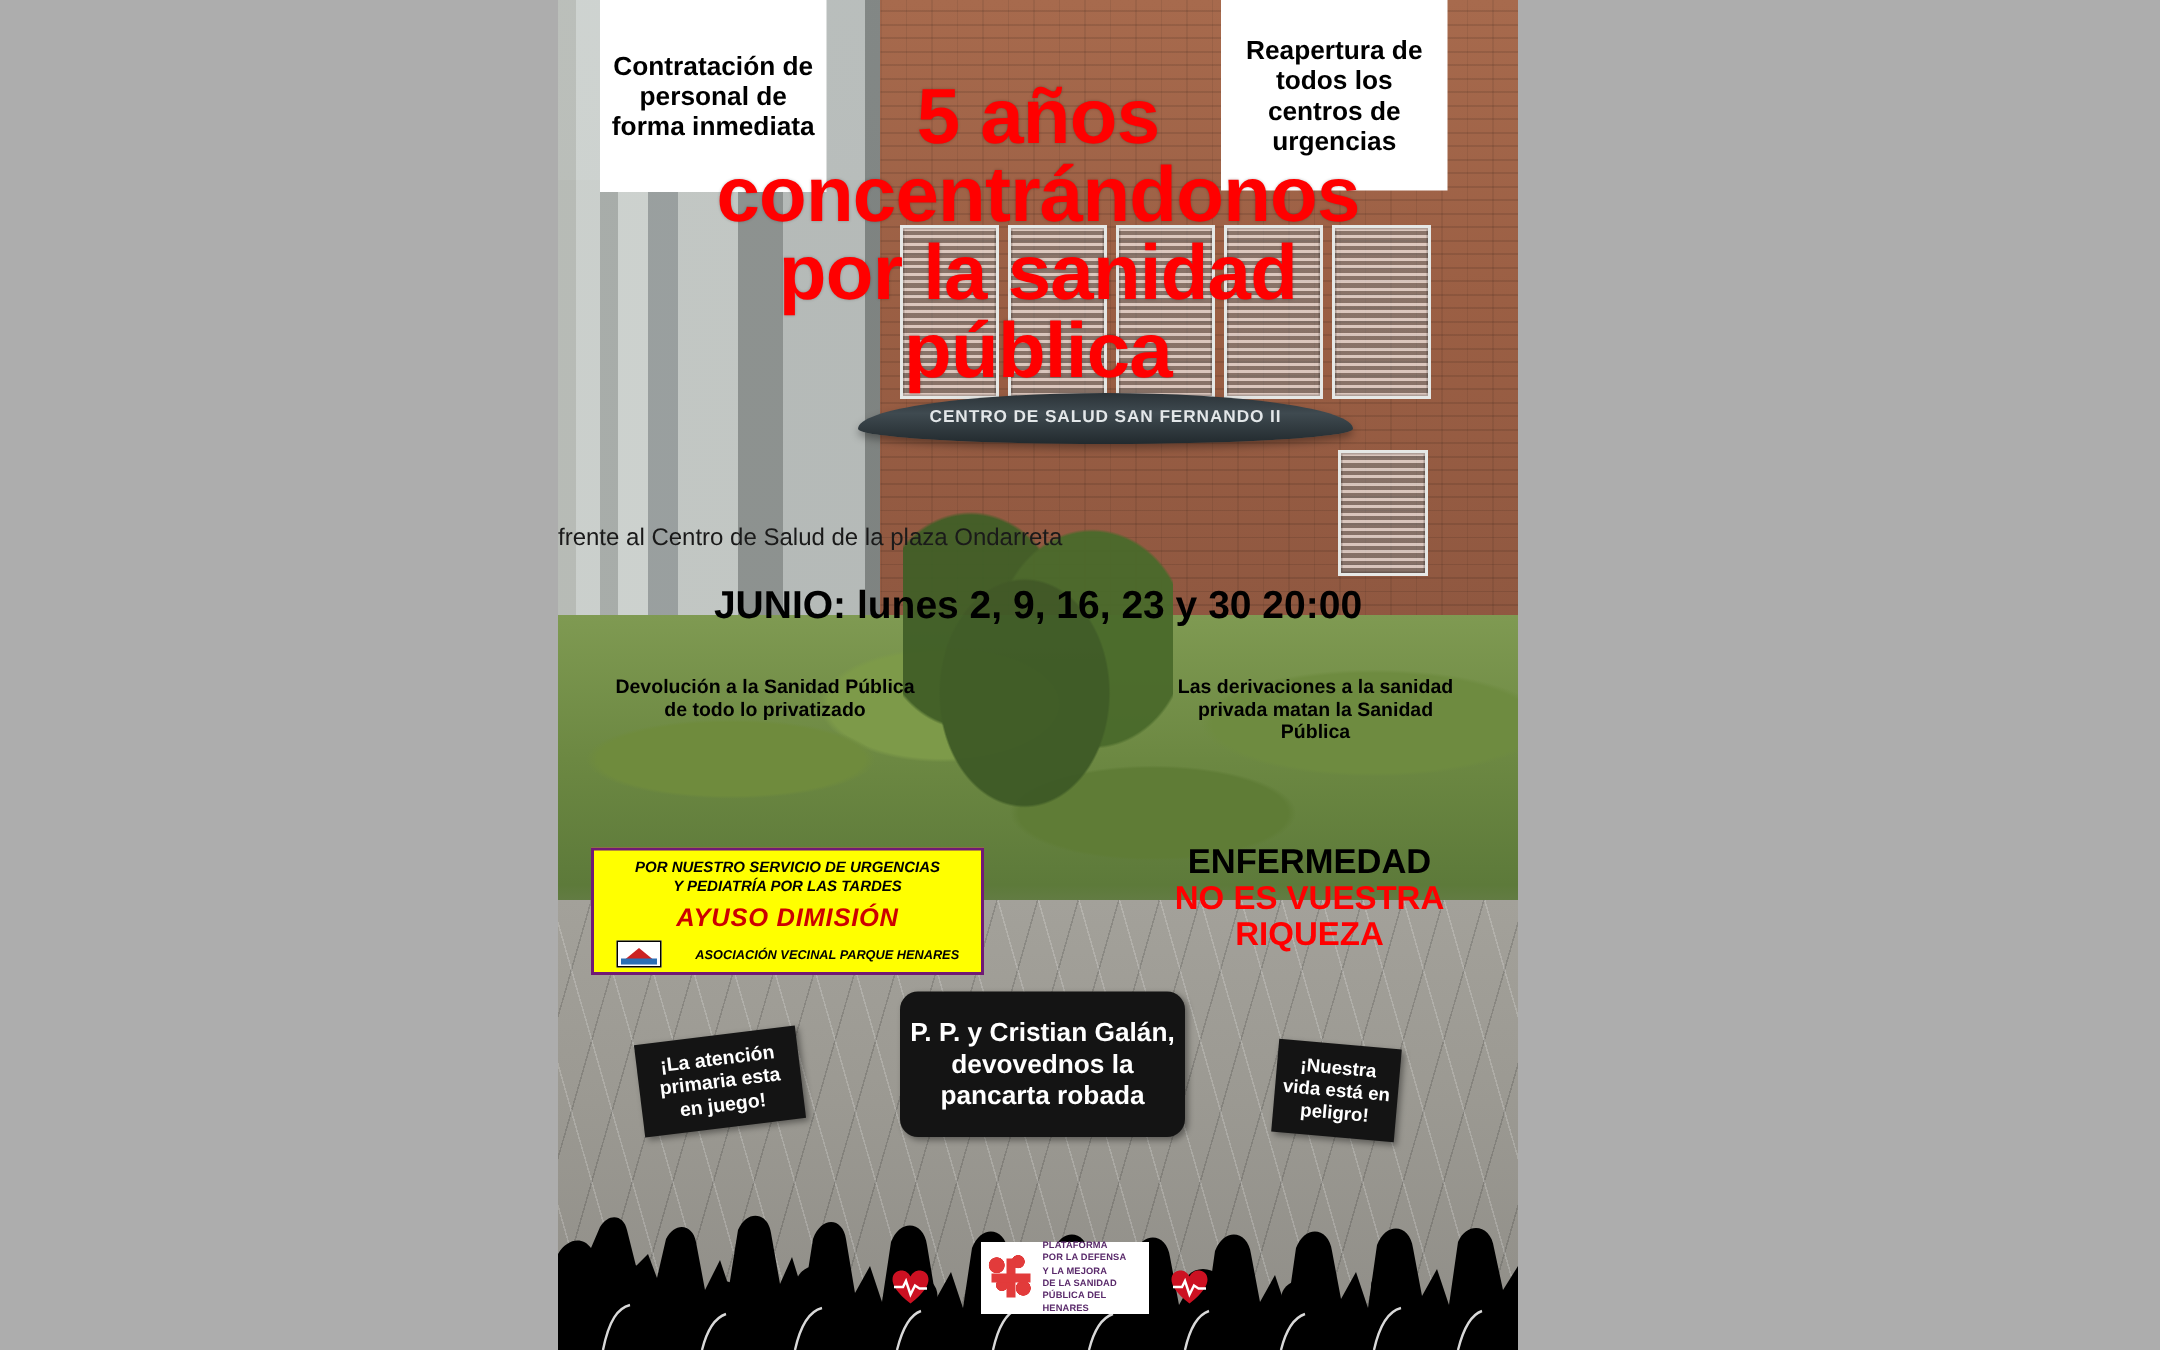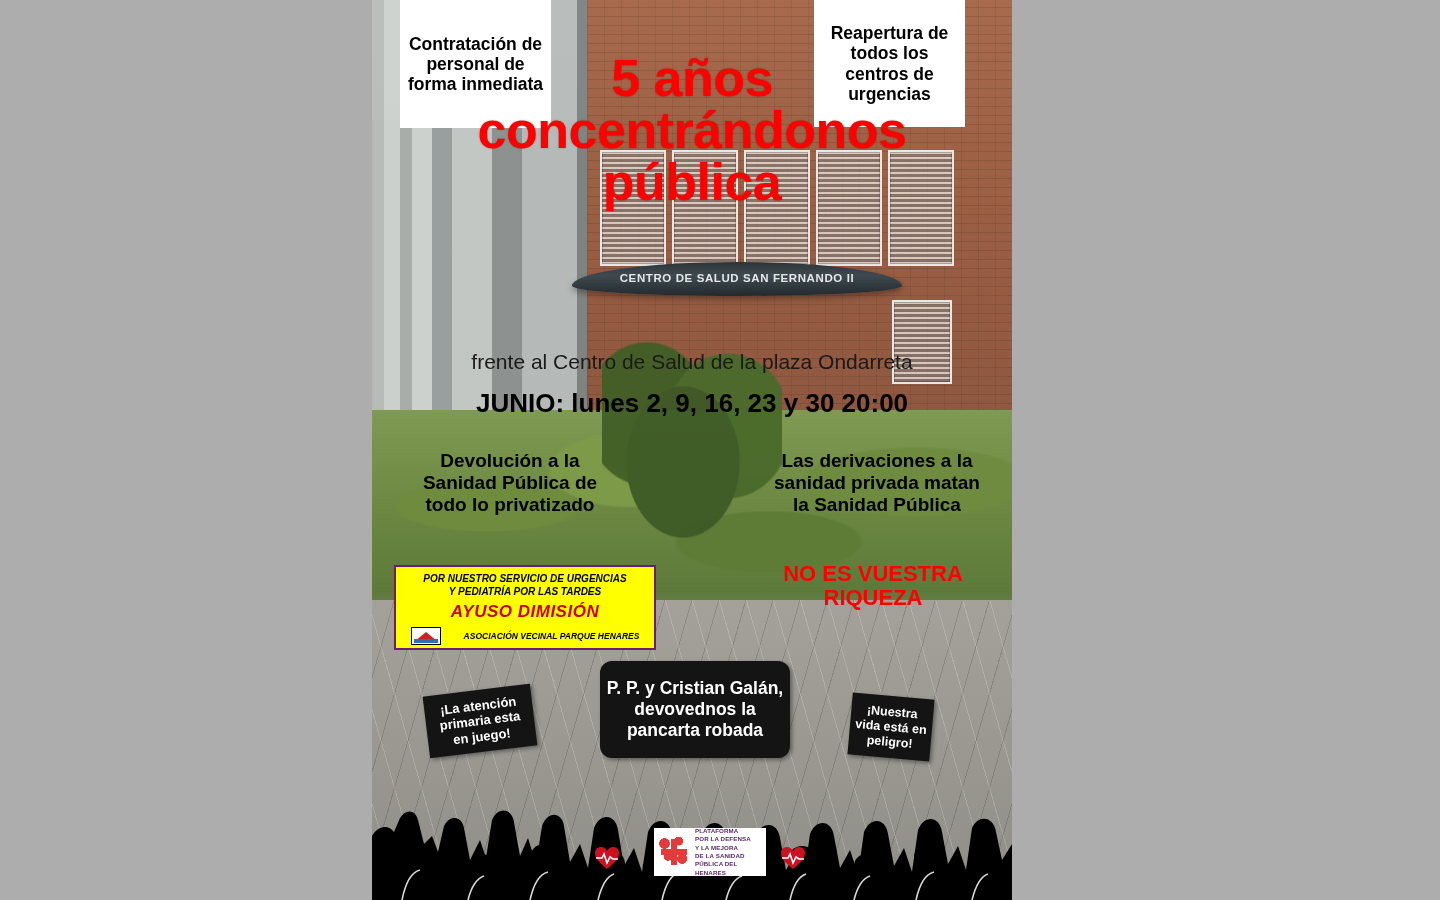--- a/index.html
+++ b/index.html
@@ -144,41 +144,41 @@
     color: #ff0000;
     font-size: 52px;
     font-weight: bold;
     line-height: 1.0;
     letter-spacing: -0.5px;
     text-shadow: 0 0 2px rgba(0,0,0,.25);
   }
   #subline {
     position: absolute;
     left: 0px; top: 350px; width: 640px;
-    text-align: center;
+    text-align: left;
     color: #1a1a1a;
-    font-size: 21px;
+    font-size: 16px;
     font-weight: normal;
   }
   #dateline {
     position: absolute;
     left: 0px; top: 388px; width: 640px;
     text-align: center;
     color: #000;
     font-size: 26px;
     font-weight: bold;
   }
 
   .black-claim {
     position: absolute;
     color: #000;
     font-weight: bold;
     text-align: center;
     line-height: 1.16;
-    font-size: 19px;
+    font-size: 13px;
   }
   #claim-devolucion { left: 38px; top: 450px; width: 200px; }
   #claim-reposicion { left: 230px; top: 498px; width: 180px; }
   #claim-derivaciones { left: 402px; top: 450px; width: 206px; }
 
   #nuestra-block {
     position: absolute;
     left: 372px; top: 562px; width: 258px;
     text-align: center;
     font-weight: bold;
@@ -382,30 +382,32 @@
       </g>
     </svg>
   </div>
 
   <div class="white-box" id="box-contratacion">Contratación de personal de forma inmediata</div>
   <div class="white-box" id="box-reapertura">Reapertura de todos los centros de urgencias</div>
 
   <div id="headline">
     <div>5 años</div>
     <div>concentrándonos</div>
+    <div>por la sanidad</div>
     <div>pública</div>
   </div>
 
   <div id="subline">frente al Centro de Salud de la plaza Ondarreta</div>
   <div id="dateline">JUNIO: lunes 2, 9, 16, 23 y 30 20:00</div>
 
   <div class="black-claim" id="claim-devolucion">Devolución a la Sanidad Pública de todo lo privatizado</div>
   <div class="black-claim" id="claim-derivaciones">Las derivaciones a la sanidad privada matan la Sanidad Pública</div>
 
   <div id="nuestra-block">
+    <div class="l2">ENFERMEDAD</div>
     <div class="l3">NO ES VUESTRA</div>
     <div class="l4">RIQUEZA</div>
   </div>
 
   <div id="yellow-banner">
     <div class="yb-top">
       <div>POR NUESTRO SERVICIO DE URGENCIAS</div>
       <div>Y PEDIATRÍA POR LAS  TARDES</div>
     </div>
     <div class="yb-main">AYUSO   DIMISIÓN</div>

